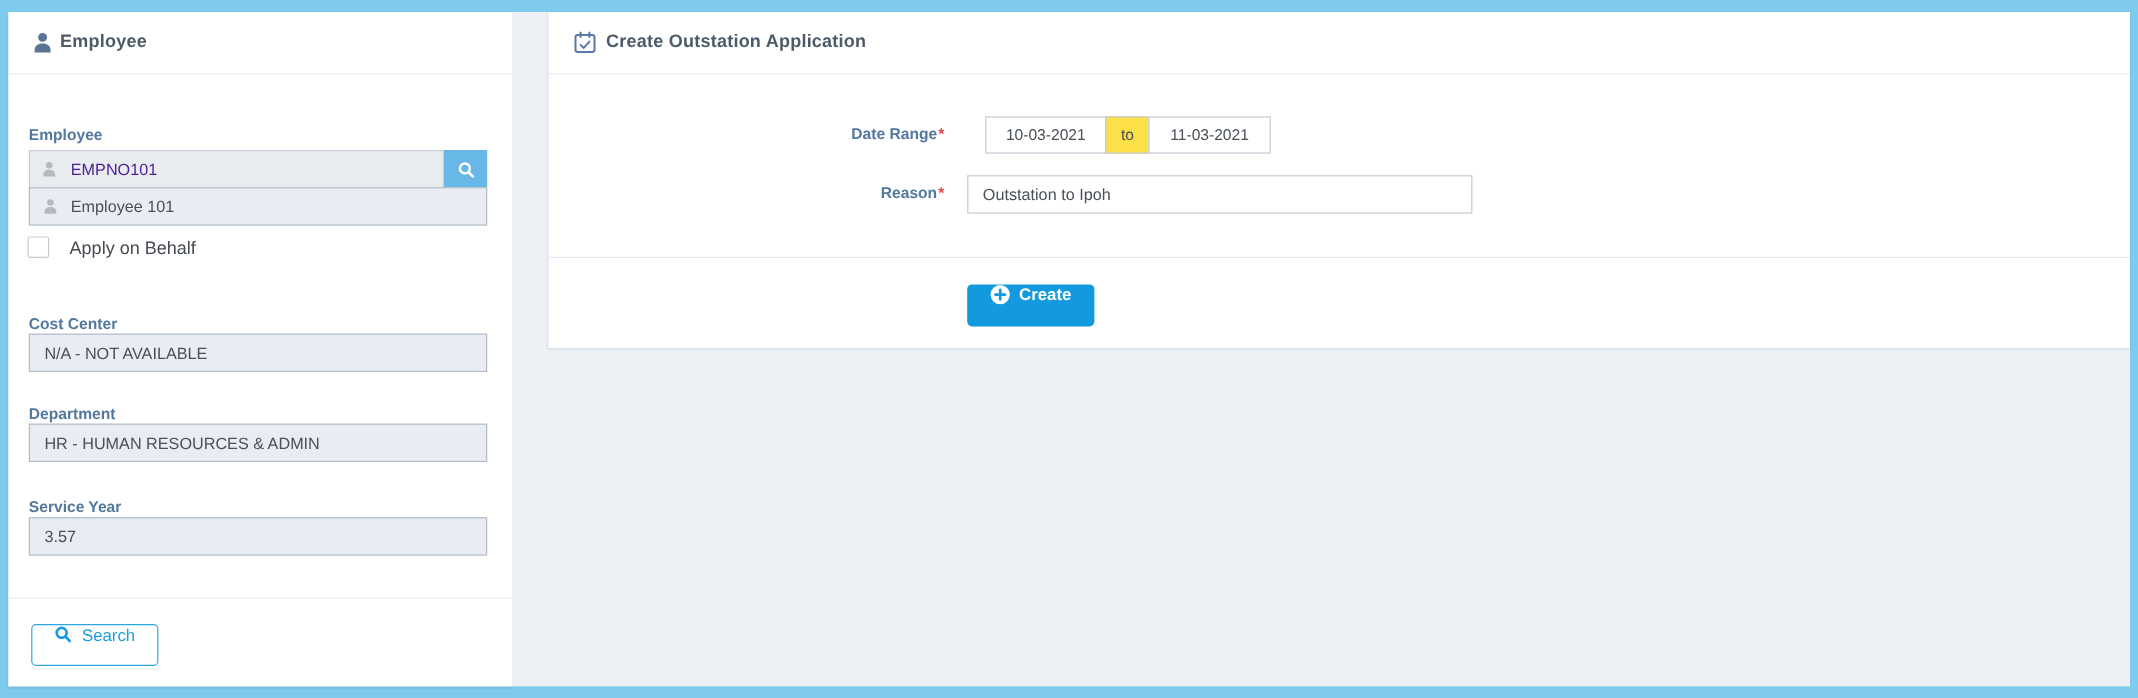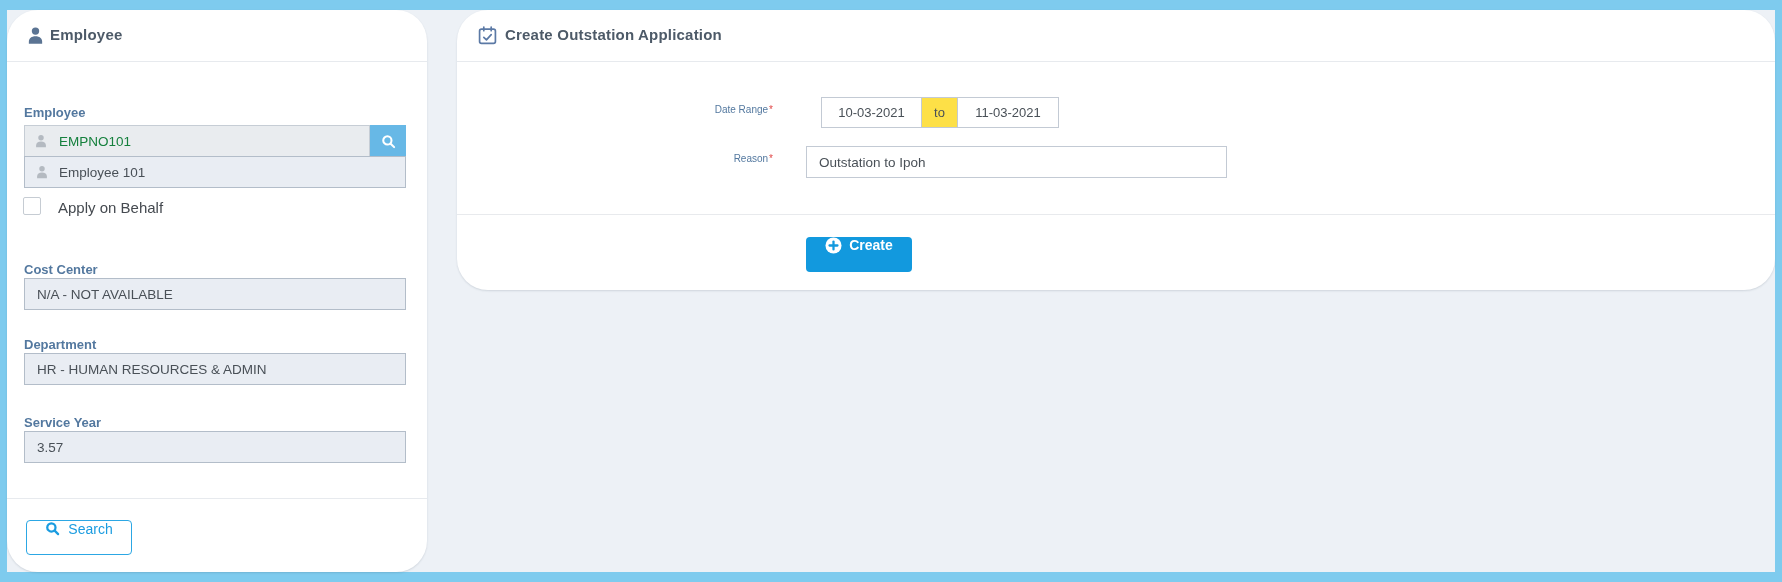--- a/index.html
+++ b/index.html
@@ -1,55 +1,55 @@
 <!DOCTYPE html>
 <html><head>
 <meta charset="utf-8">
 <style>
   * { margin:0; padding:0; box-sizing:border-box; }
   html,body { width:1782px; height:582px; }
   body { font-family:"Liberation Sans","DejaVu Sans",sans-serif; }
   .frame { position:relative; width:1782px; height:582px; background:#7ecbee; overflow:hidden; }
   .content { position:absolute; left:7px; top:10px; width:1768px; height:562px; background:#edf1f6; }
 
-  .panel { background:#ffffff; position:absolute; box-shadow:0 1px 2px rgba(40,60,80,0.15);border-radius:31px; }
+  .panel { background:#ffffff; position:absolute; box-shadow:0 1px 2px rgba(40,60,80,0.15); }
   .sidebar { left:0; top:0; width:420px; height:562px; }
   .main { left:450px; top:0; width:1318px; height:280px; }
 
   .panel-header { position:absolute; left:0; top:0; right:0; height:52px; border-bottom:1px solid #e7eaee; }
   .panel-title { position:absolute; top:16px; font-size:15px; font-weight:bold; color:#4d5a68; letter-spacing:.2px; }
   .hdr-icon { position:absolute; top:16px; width:19px; height:19px; }
 
   .fld-label { position:absolute; font-size:13px; font-weight:bold; color:#53789f; }
   .ro-field { position:absolute; left:17px; width:382px; height:32px; background:#e9edf3;
               border:1px solid #b3bdc9; display:flex; align-items:center;
               font-size:13.5px; color:#495057; }
   .ro-field .txt { padding-left:12px; }
   .person-sm { width:14px; height:14px; margin-left:10px; flex:0 0 auto; }
   .ro-field .txt.with-icon { padding-left:10px; }
 
   .emp-group { position:absolute; left:17px; top:115px; width:382px; height:32px; display:flex; }
   .emp-input-wrap { position:relative; flex:1 1 auto; }
   .emp-input { width:100%; height:32px; background:#e9ecef; border:1px solid #c6cdd5;
-               font-family:inherit; font-size:13.5px; color:#15803d; padding-left:34px; outline:none; }
+               font-family:inherit; font-size:13.5px; color:#4c1d95; padding-left:34px; outline:none; }
   .emp-search-btn { flex:0 0 36px; height:32px; background:#67b8e6; border:none; cursor:pointer;
                     display:flex; align-items:center; justify-content:center; }
   .emp-input-icon { position:absolute; left:10px; top:9px; width:14px; height:14px; }
 
   .checkbox { position:absolute; left:16px; top:187px; width:18px; height:18px; background:#fff;
               border:1px solid #c6ccd3; border-radius:2px; cursor:pointer; }
   .checkbox-label { position:absolute; left:51px; top:189px; font-size:15px; color:#454a50; }
 
   .sb-divider { position:absolute; left:0; right:0; top:488px; border-top:1px solid #e7eaee; }
   .search-btn { position:absolute; left:19px; top:510px; width:106px; height:35px; background:#fff;
                 border:1px solid #2ca7e4; border-radius:4px; color:#1b9ce0; font-family:inherit;
                 font-size:14px; display:flex; justify-content:center; gap:8px; cursor:pointer; }
 
-  .form-label { position:absolute; left:0; width:316px; text-align:right;
-                font-size:10px; font-weight:normal; color:#53789f; }
+  .form-label { position:absolute; left:14px; width:316px; text-align:right;
+                font-size:13px; font-weight:bold; color:#53789f; }
   .req { color:#e14848; margin-left:1px; }
 
   .date-group { position:absolute; left:349px; top:87px; height:16px; display:flex;padding-left:15px; }
   .date-input { width:101px; height:31px; border:1px solid #c3cad4; background:#fff; text-align:center;
                 font-family:inherit; font-size:13px; color:#495057; outline:none; }
   .date-sep { width:37px; height:31px; margin-left:-1px; background:#fde047; border:1px solid #c3cad4;
               display:flex; align-items:center; justify-content:center; font-size:13px; color:#495057; }
   .date-input.end { margin-left:-1px; width:102px; }
 
   .reason-input { position:absolute; left:349px; top:136px; width:421px; height:32px;

